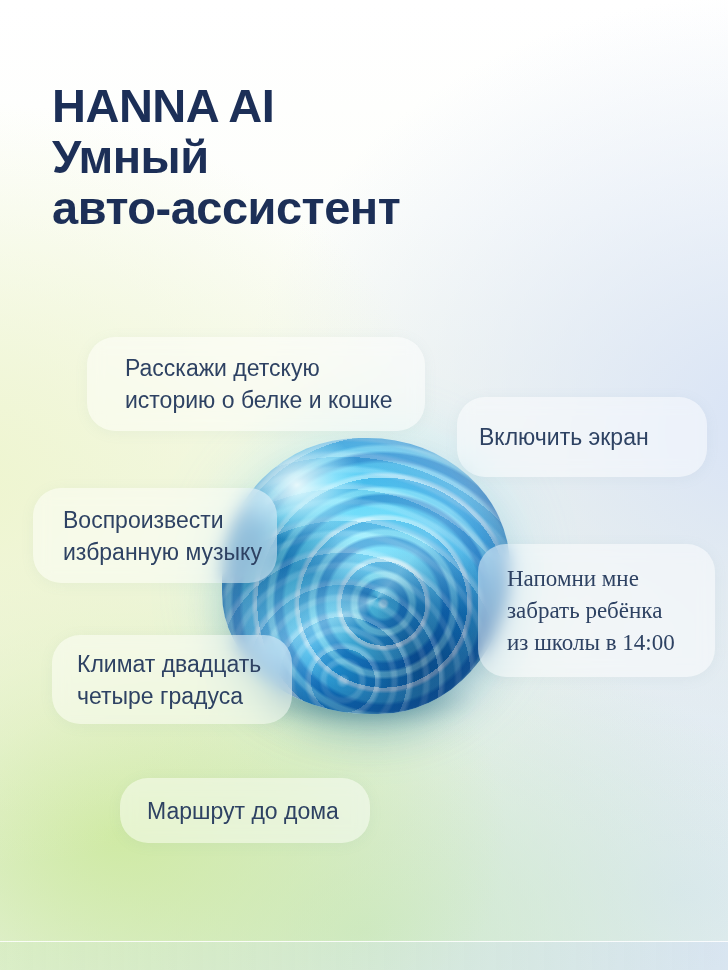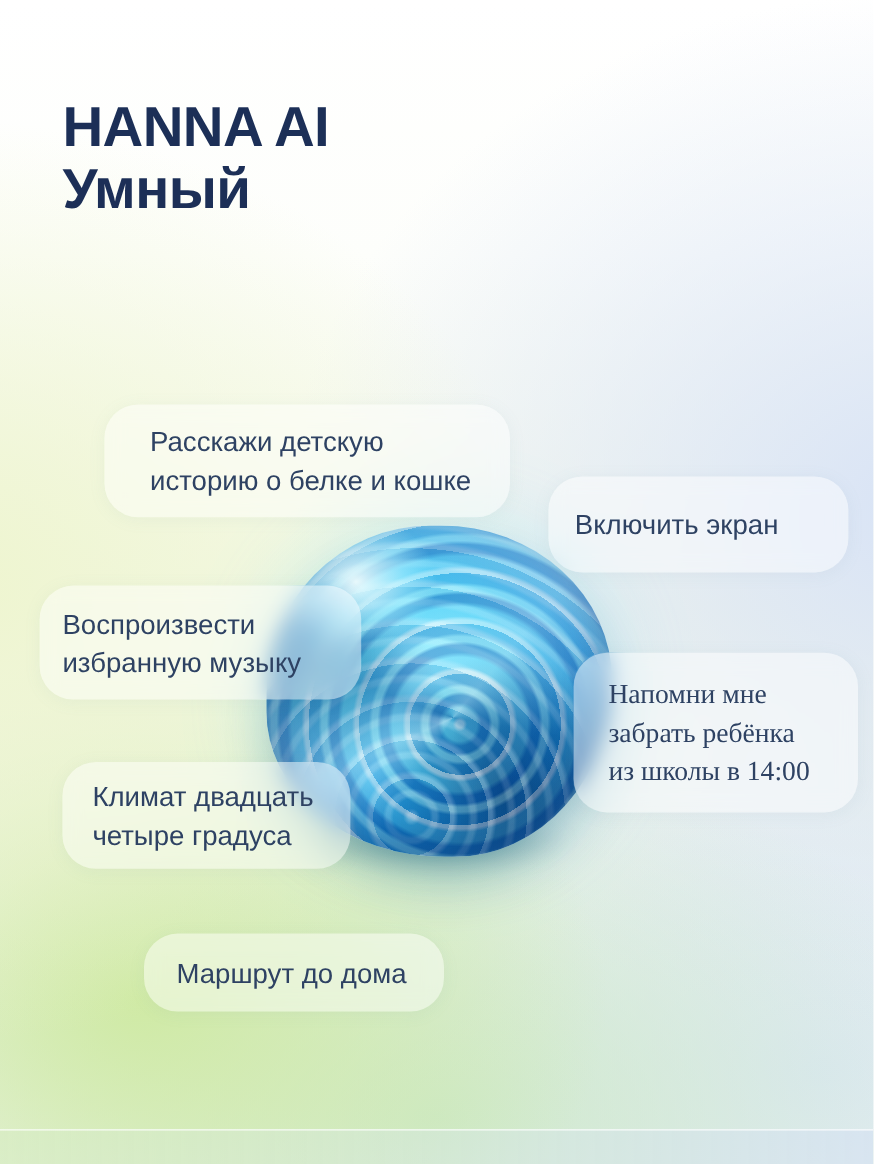--- a/index.html
+++ b/index.html
@@ -75,21 +75,21 @@
     background: rgba(255,255,255,0.47);
     border-radius: 28px;
     color: #2e4263;
     font-size: 23px; line-height: 32px;
     white-space: pre-line;
     backdrop-filter: blur(8px) saturate(1.05);
     box-shadow: 0 2px 14px rgba(120,150,160,0.08);
   }
   .b1 { left: 87px;  top: 337px; width: 338px; height: 94px;  padding-left: 38px; }
   .b2 { left: 457px; top: 397px; width: 250px; height: 80px;  padding-left: 22px; }
-  .b3 { left: 33px;  top: 488px; width: 268px; height: 95px;  padding-left: 19px; }
+  .b3 { left: 33px;  top: 488px; width: 244px; height: 95px;  padding-left: 30px; }
   .b4 { left: 478px; top: 544px; width: 237px; height: 133px; padding-left: 29px; font-family: Liberation Serif, serif; }
   .b5 { left: 52px;  top: 635px; width: 240px; height: 89px;  padding-left: 25px; }
   .b6 { left: 120px; top: 778px; width: 250px; height: 65px;  padding-left: 27px; }
   .b7 { left: 427px; top: 731px; width: 253px; height: 129px; padding-left: 22px; }
 
   
   .bottom-band {
     position: absolute; left: 0; top: 941px; width: 728px; height: 29px;
     background: linear-gradient(90deg,
       rgba(214,236,196,0.55) 0%,
@@ -99,20 +99,21 @@
   }
 </style>
 </head>
 <body>
 
 <div class="stage">
 
   <header class="title">
     <div class="line">HANNA AI</div>
     <div class="line">Умный</div>
+    <div class="line">авто-ассистент</div>
   </header>
 
   <div class="orb-shadow"></div>
   <div class="orb"></div>
 
   <div class="bubble b1">Расскажи детскую
 историю о белке и кошке</div>
   <div class="bubble b2">Включить экран</div>
   <div class="bubble b3">Воспроизвести
 избранную музыку</div>

